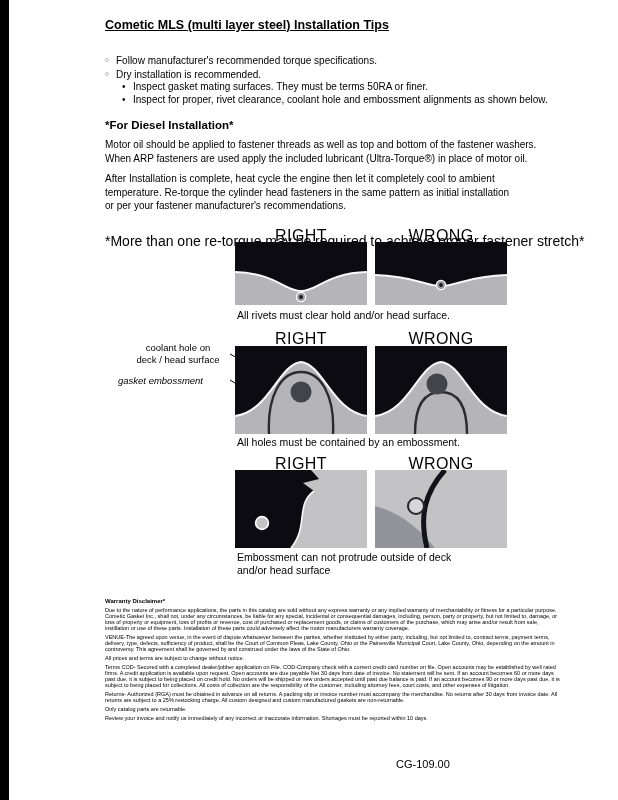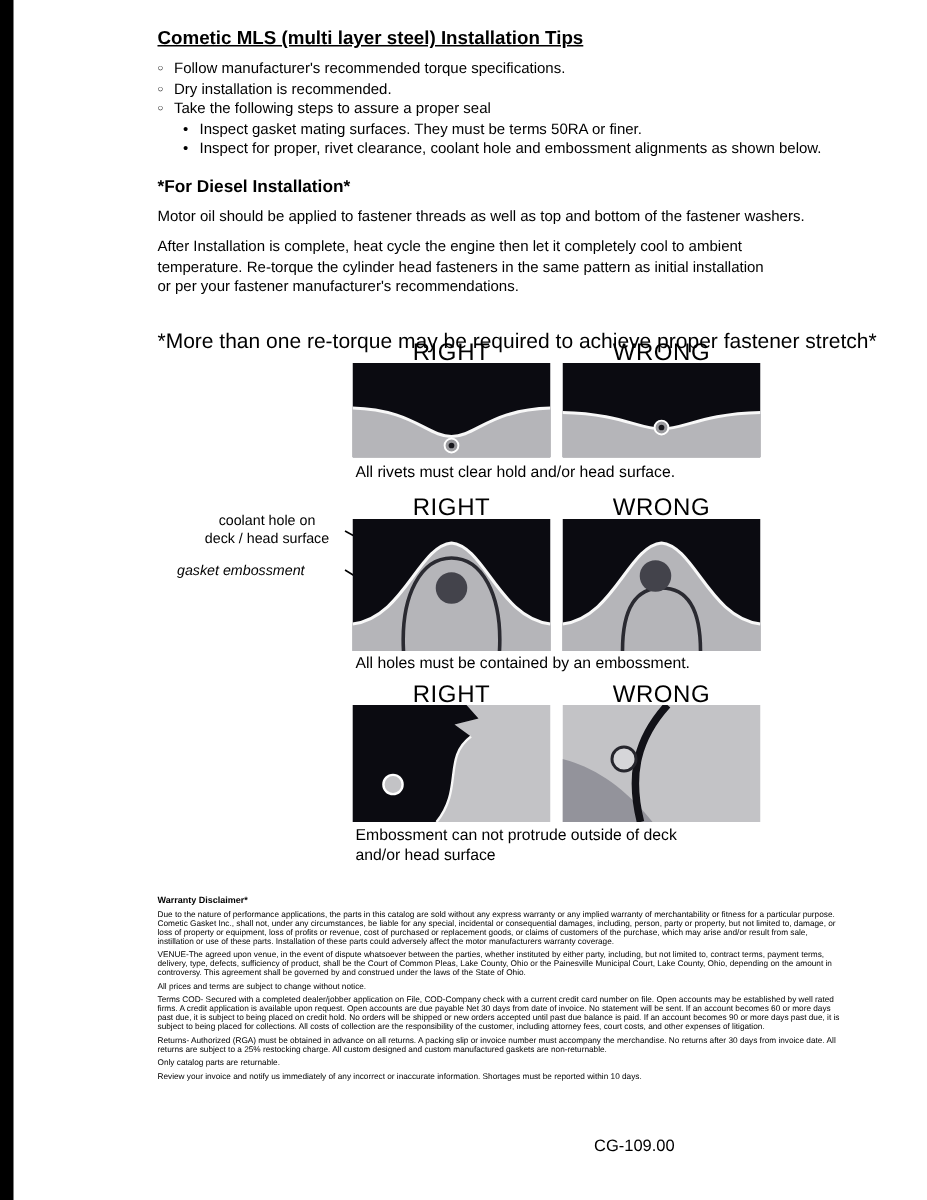--- a/index.html
+++ b/index.html
@@ -4,21 +4,21 @@
 <style>
   * { margin:0; padding:0; box-sizing:border-box; }
   html,body { background:#ffffff; }
   .page {
     position:relative; width:618px; height:800px; background:#ffffff;
     font-family:"Liberation Sans", sans-serif; color:#000; overflow:hidden;
   }
   .edge-bar { position:absolute; left:0; top:0; width:9px; height:800px; background:#000; }
 
   .content { position:absolute; left:105px; top:18px; width:475px; }
-  .title { font-size:12.5px; font-weight:bold; text-decoration:underline; margin-bottom:7px; white-space:nowrap; }
+  .title { font-size:12.5px; font-weight:bold; text-decoration:underline; margin-bottom:21px; white-space:nowrap; }
 
   .b-row { font-size:10px; line-height:13px; white-space:nowrap; }
   .b-row .mk { display:inline-block; width:11px; }
   .b-row .mk.hollow::before { content:"\25CB"; font-size:6.5px; vertical-align:1.5px; }
   .b-row.sub { padding-left:17px; }
   .b-row .mk.filled::before { content:"\2022"; font-size:10px; }
 
   .diesel-h { font-size:11.5px; font-weight:bold; margin-top:13px; margin-bottom:4px; }
   .para { margin-top:7px; }
   .para .ln { font-size:10px; line-height:13.5px; white-space:nowrap; }
@@ -42,29 +42,29 @@
 
 <div class="page">
   <div class="edge-bar"></div>
 
   <div class="content">
     <div class="title">Cometic MLS (multi layer steel) Installation Tips</div>
 
     <div>
       <div class="b-row"><span class="mk hollow"></span><span>Follow manufacturer's recommended torque specifications.</span></div>
       <div class="b-row"><span class="mk hollow"></span><span>Dry installation is recommended.</span></div>
-      <div class="b-row"><span class="mk hollow"></span><span>Take the following steps to assure a proper seal</span></div>
       <div class="b-row sub"><span class="mk filled"></span><span>Inspect gasket mating surfaces.  They must be terms 50RA or finer.</span></div>
       <div class="b-row sub"><span class="mk filled"></span><span>Inspect for proper, rivet clearance, coolant hole and embossment alignments as shown below.</span></div>
     </div>
 
     <div class="diesel-h">*For Diesel Installation*</div>
 
     <div class="para">
       <div class="ln">Motor oil should be applied to fastener threads as well as top and bottom of the fastener washers.</div>
+      <div class="ln">When ARP fasteners are used apply the included lubricant (Ultra-Torque®) in place of motor oil.</div>
     </div>
 
     <div class="para">
       <div class="ln">After Installation is complete, heat cycle the engine then let it completely cool to ambient</div>
       <div class="ln">temperature.  Re-torque the cylinder head fasteners in the same pattern as initial installation</div>
       <div class="ln">or per your fastener manufacturer's recommendations.</div>
     </div>
 
     <div class="note">*More than one re-torque may be required to achieve proper fastener stretch*</div>
   </div>

